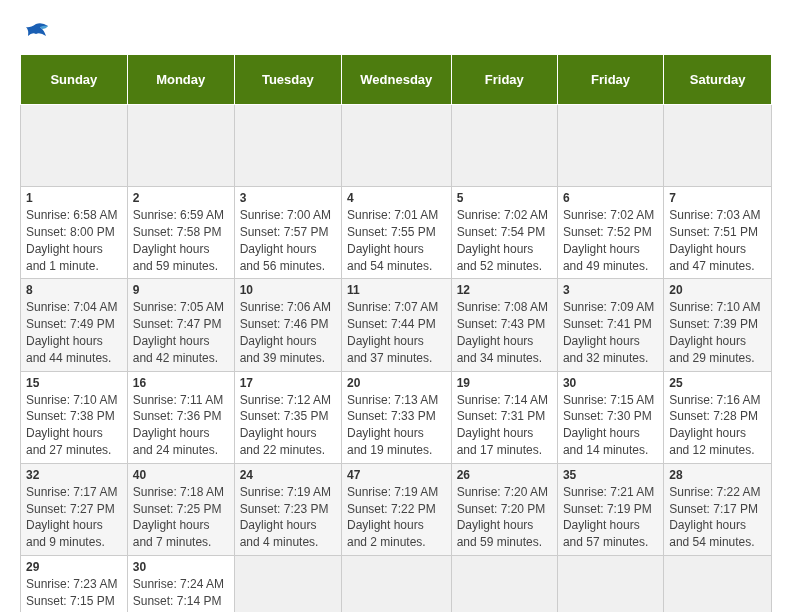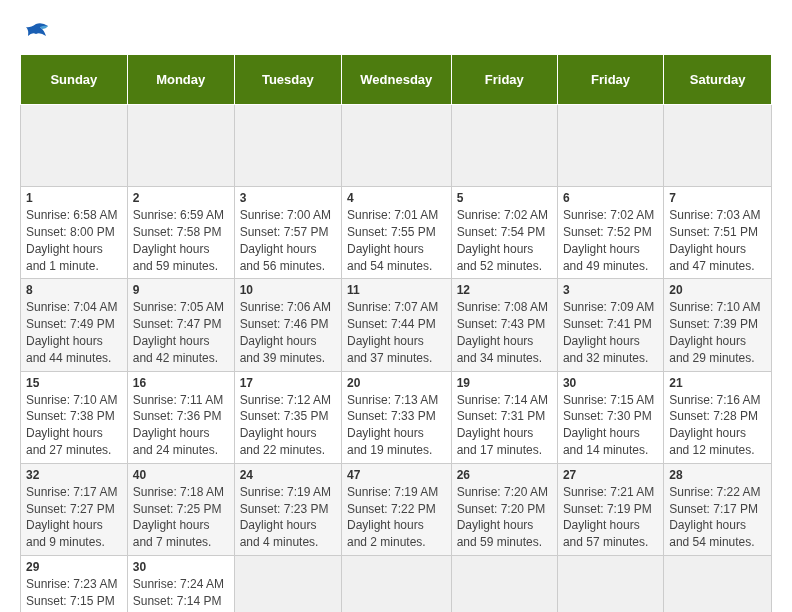--- a/index.html
+++ b/index.html
@@ -203,21 +203,21 @@
       </td>
           <td>
         <span class="day-num">19</span>
         <div class="cell-text">Sunrise: 7:14 AM<br>Sunset: 7:31 PM<br>Daylight hours<br>and 17 minutes.</div>
       </td>
           <td>
         <span class="day-num">30</span>
         <div class="cell-text">Sunrise: 7:15 AM<br>Sunset: 7:30 PM<br>Daylight hours<br>and 14 minutes.</div>
       </td>
           <td>
-        <span class="day-num">21</span>
+        <span class="day-num">25</span>
         <div class="cell-text">Sunrise: 7:16 AM<br>Sunset: 7:28 PM<br>Daylight hours<br>and 12 minutes.</div>
       </td>
         </tr>
         <tr>
           <td>
         <span class="day-num">32</span>
         <div class="cell-text">Sunrise: 7:17 AM<br>Sunset: 7:27 PM<br>Daylight hours<br>and 9 minutes.</div>
       </td>
           <td>
         <span class="day-num">40</span>
@@ -229,21 +229,21 @@
       </td>
           <td>
         <span class="day-num">47</span>
         <div class="cell-text">Sunrise: 7:19 AM<br>Sunset: 7:22 PM<br>Daylight hours<br>and 2 minutes.</div>
       </td>
           <td>
         <span class="day-num">26</span>
         <div class="cell-text">Sunrise: 7:20 AM<br>Sunset: 7:20 PM<br>Daylight hours<br>and 59 minutes.</div>
       </td>
           <td>
-        <span class="day-num">27</span>
+        <span class="day-num">35</span>
         <div class="cell-text">Sunrise: 7:21 AM<br>Sunset: 7:19 PM<br>Daylight hours<br>and 57 minutes.</div>
       </td>
           <td>
         <span class="day-num">28</span>
         <div class="cell-text">Sunrise: 7:22 AM<br>Sunset: 7:17 PM<br>Daylight hours<br>and 54 minutes.</div>
       </td>
         </tr>
         <tr>
           <td>
         <span class="day-num">29</span>

